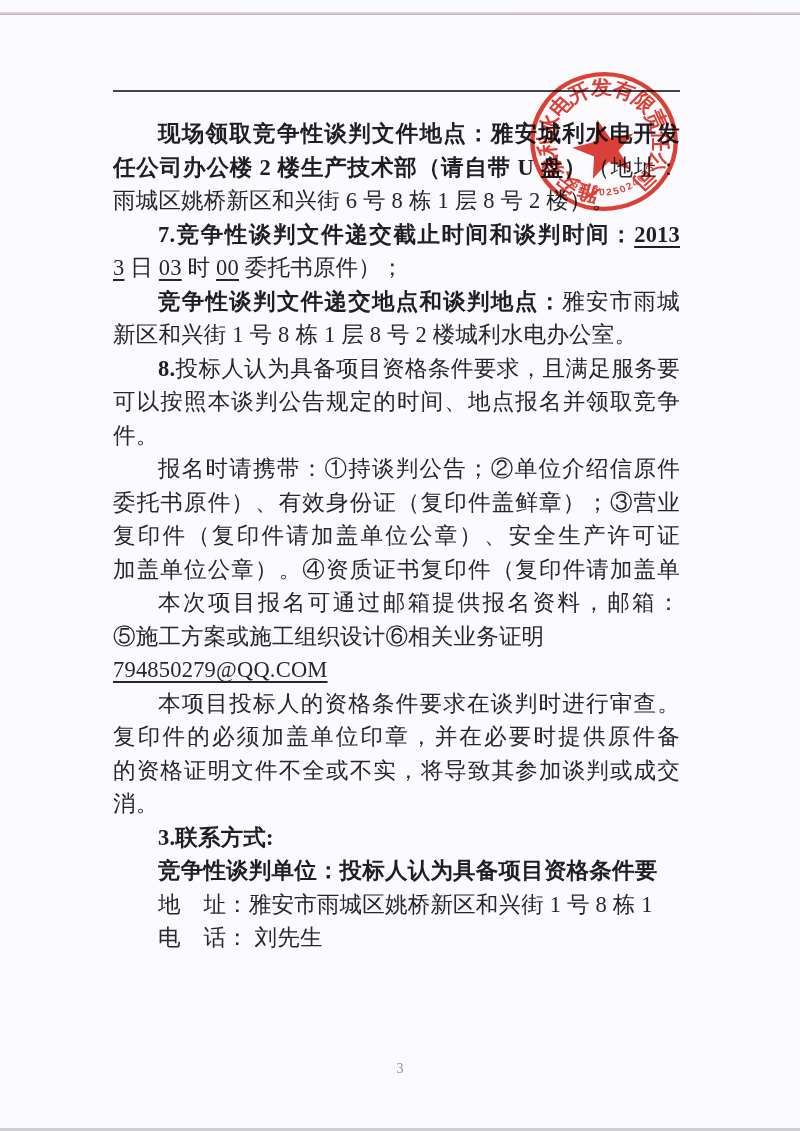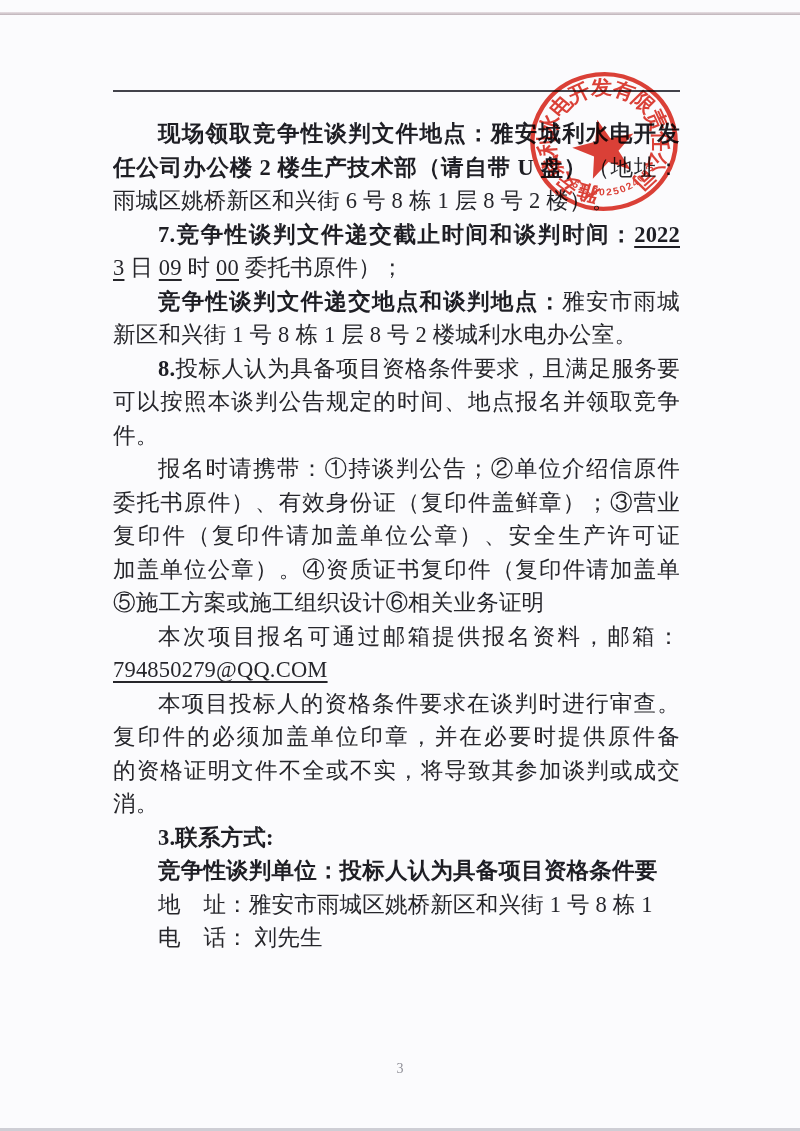--- a/index.html
+++ b/index.html
@@ -77,33 +77,33 @@
 <div class="page">
 
   <div class="scan-edge-top"></div>
 
   <div class="header-rule"></div>
 
   <div class="content">
       <div class="line indent fill"><span class="b">现场领取竞争性谈判文件地点：雅安城利水电开发有限责</span></div>
       <div class="line fill"><span class="b">任公司办公楼 2 楼生产技术部（请自带 U 盘）</span><span>（地址：雅安市</span></div>
       <div class="line"><span>雨城区姚桥新区和兴街 6 号 8 栋 1 层 8 号 2 楼）。</span></div>
-      <div class="line indent fill"><span class="b">7.竞争性谈判文件递交截止时间和谈判时间：</span><span class="b u">2022</span></div>
-      <div class="line"><span class="u">3</span><span> 日 </span><span class="u">09</span><span> 时 </span><span class="u">00</span><span> 委托书原件）；</span></div>
+      <div class="line indent fill"><span class="b">7.竞争性谈判文件递交截止时间和谈判时间：</span><span class="b u">2013</span></div>
+      <div class="line"><span class="u">3</span><span> 日 </span><span class="u">03</span><span> 时 </span><span class="u">00</span><span> 委托书原件）；</span></div>
       <div class="line indent fill"><span class="b">竞争性谈判文件递交地点和谈判地点：</span><span>雅安市雨城区姚桥</span></div>
       <div class="line"><span>新区和兴街 1 号 8 栋 1 层 8 号 2 楼城利水电办公室。</span></div>
       <div class="line indent fill"><span class="b">8.</span><span>投标人认为具备项目资格条件要求，且满足服务要求的，</span></div>
       <div class="line fill"><span>可以按照本谈判公告规定的时间、地点报名并领取竞争性谈判文</span></div>
       <div class="line"><span>件。</span></div>
       <div class="line indent fill"><span>报名时请携带：①持谈判公告；②单位介绍信原件（或授权</span></div>
       <div class="line fill"><span>委托书原件）、有效身份证（复印件盖鲜章）；③营业执照副本</span></div>
       <div class="line fill"><span>复印件（复印件请加盖单位公章）、安全生产许可证（复印件请</span></div>
       <div class="line fill"><span>加盖单位公章）。④资质证书复印件（复印件请加盖单位公章）</span></div>
+      <div class="line indent fill"><span>本次项目报名可通过邮箱提供报名资料，邮箱：</span></div>
       <div class="line"><span>⑤施工方案或施工组织设计⑥相关业务证明</span></div>
-      <div class="line indent fill"><span>本次项目报名可通过邮箱提供报名资料，邮箱：</span></div>
       <div class="line"><span class="u">794850279@QQ.COM</span></div>
       <div class="line indent fill"><span>本项目投标人的资格条件要求在谈判时进行审查。要求提供</span></div>
       <div class="line fill"><span>复印件的必须加盖单位印章，并在必要时提供原件备查。若提供</span></div>
       <div class="line fill"><span>的资格证明文件不全或不实，将导致其参加谈判或成交资格被取</span></div>
       <div class="line"><span>消。</span></div>
       <div class="line indent"><span class="b">3.联系方式:</span></div>
       <div class="line indent"><span class="b">竞争性谈判单位：投标人认为具备项目资格条件要求</span></div>
       <div class="line indent"><span>地　址：雅安市雨城区姚桥新区和兴街 1 号 8 栋 1 层 8 号</span></div>
       <div class="line indent"><span>电　话：  刘先生</span></div>
     </div>

